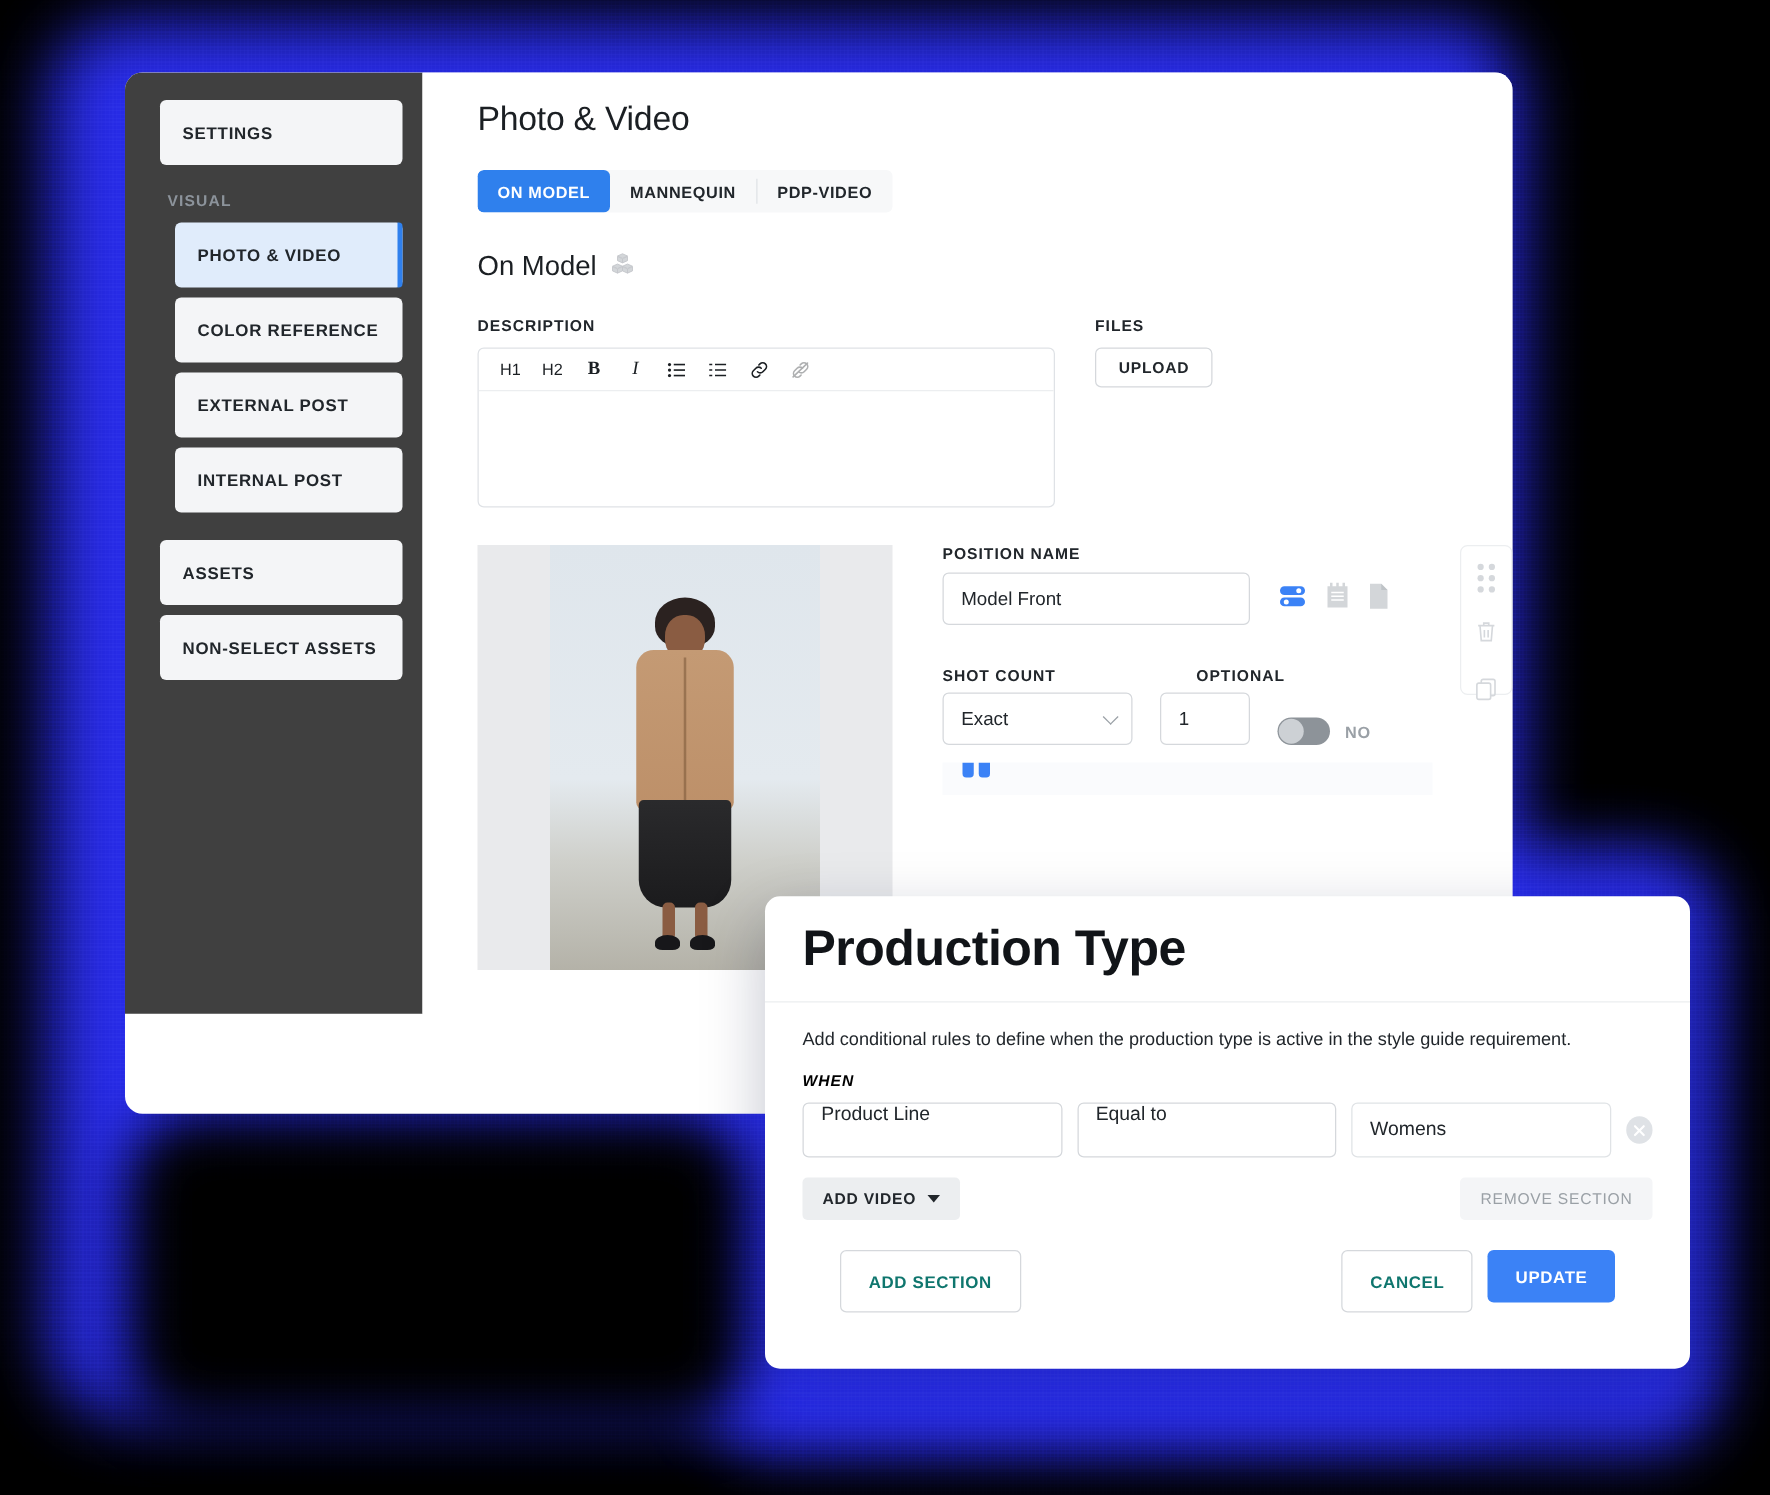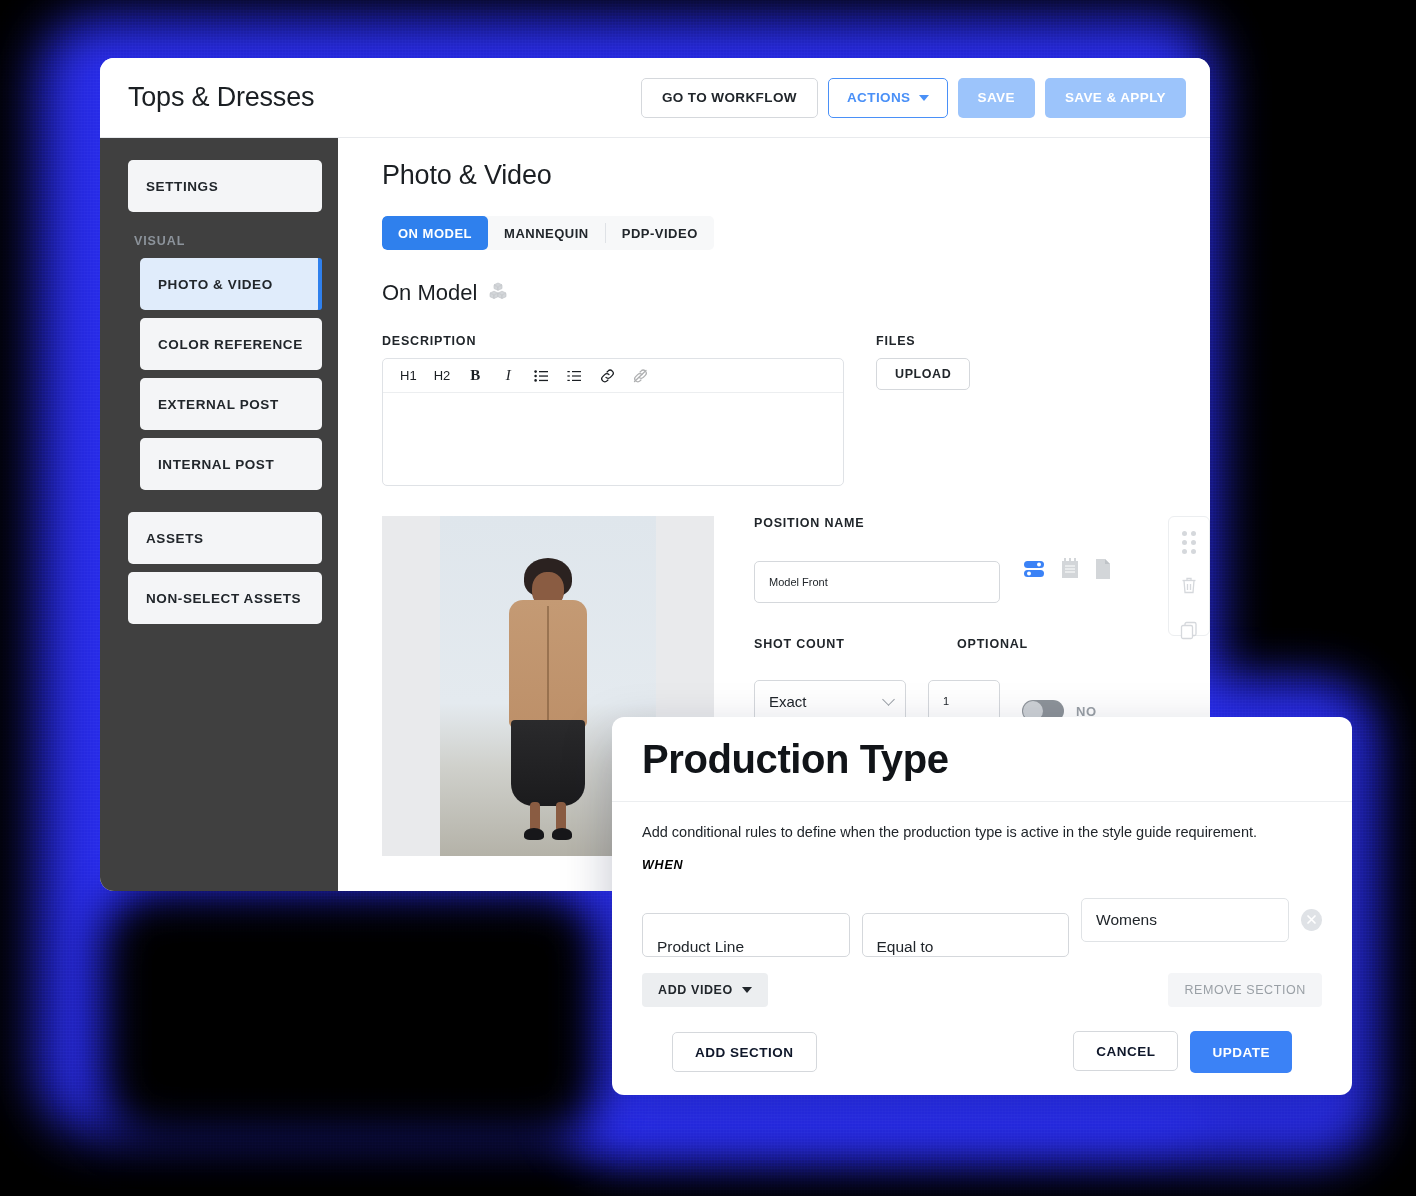--- a/index.html
+++ b/index.html
@@ -212,23 +212,23 @@
     border-radius: 4px 4px 22px 22px;
   }
   .m-leg-l { top: 286px; left: calc(50% - 18px); transform:none; width: 10px; height: 30px; background:#8a5c42; border-radius: 4px;}
   .m-leg-r { top: 286px; left: calc(50% + 8px); transform:none; width: 10px; height: 30px; background:#8a5c42; border-radius: 4px;}
   .m-shoe-l { top: 312px; left: calc(50% - 24px); transform:none; width: 20px; height: 12px; background:#17171a; border-radius: 50% 50% 30% 30%;}
   .m-shoe-r { top: 312px; left: calc(50% + 4px); transform:none; width: 20px; height: 12px; background:#17171a; border-radius: 50% 50% 30% 30%;}
 
   .pos-fields { padding-left: 40px; flex: 1; }
   .input {
     border: 1px solid #d5d8dc; border-radius: 5px; background:#fff;
-    height: 42px; padding: 0 14px; font-size: 11px; color: #21262b;
+    height: 42px; padding: 0 14px; font-size: 15px; color: #21262b;
     font-family: "Liberation Sans", sans-serif;
-    display:flex; align-items:center;margin-top:23px;
+    display:flex; align-items:center;
   }
   .pos-name-row { display: flex; align-items: center; gap: 22px; margin-top: 8px; }
   .pos-name-input { width: 246px; }
   .icon-set { display: flex; align-items: center; gap: 14px; }
 
   .sc-row { display: flex; align-items: flex-end; gap: 22px; margin-top: 6px; }
   .sel {
     width: 152px; height: 42px; position: relative;
     border: 1px solid #d5d8dc; border-radius: 5px; background:#fff;
     display:flex; align-items:center; padding: 0 14px;
@@ -280,21 +280,21 @@
   .modal-title { font-size: 40px; font-weight: 700; color: #111418; letter-spacing: -.4px; }
   .modal-body { padding: 22px 30px 0 30px; }
   .modal-desc { font-size: 14.5px; color: #21262b; }
   .when-label {
     margin-top: 18px;
     font-size: 12.5px; font-weight: 700; letter-spacing: .8px; color: #000000; font-style: italic;
   }
   .rule-row { display:flex; align-items:center; gap: 12px; margin-top: 10px; }
   .rule-sel { width: 212px; height: 44px; position: relative;
     border: 1px solid #d5d8dc; border-radius: 5px; background:#fff;
-    display:flex; align-items:flex-end; padding: 0 14px; font-size: 15.5px; color:#21262b; cursor:pointer;margin-top:31px; }
+    display:flex; align-items:flex-start; padding: 0 14px; font-size: 15.5px; color:#21262b; cursor:pointer; }
   .rule-val { width: 212px; height: 44px; border: 1px solid #e0e3e6; border-radius: 5px;
     display:flex; align-items:center; padding: 0 14px; font-size: 15.5px; color:#21262b; background:#fff;}
   .x-circle {
     width: 22px; height: 22px; border-radius: 50%; background:#dfe2e6;
     display:flex; align-items:center; justify-content:center; cursor:pointer;
     color:#fff; font-size: 14px; line-height: 1;
   }
   .rule-actions { display:flex; align-items:center; margin-top: 16px; }
   .btn-gray {
     height: 34px; padding: 0 16px; background:#eceef0; border:none; color:#21262b;
@@ -302,53 +302,41 @@
     display:inline-flex; align-items:center; gap:9px; cursor:pointer;
   }
   .btn-gray-ghost {
     margin-left:auto; height: 34px; padding: 0 16px; background:#f4f5f7; border:none; color:#9aa0a6;
     border-radius: 4px; font-size: 12.5px; font-weight:400; letter-spacing:.6px; cursor:pointer;
   }
   .modal-foot {
     display:flex; align-items:center; padding: 24px 30px 0 30px;
   }
   .btn-white {
-    height: 40px; padding: 0 22px; background:#fff; border:1px solid #d5d8dc; color:#0f172a;
+    height: 50px; padding: 0 22px; background:#fff; border:1px solid #d5d8dc; color:#0f766e;
     border-radius: 5px; font-size: 13.5px; font-weight:700; letter-spacing:.5px; cursor:pointer;
   }
   .btn-primary {
     height: 42px; padding: 0 22px; background:#3b82f6; border:none; color:#fff;
     border-radius: 5px; font-size: 13.5px; font-weight:700; letter-spacing:.5px; cursor:pointer;
   }
   .foot-right { margin-left:auto; display:flex; gap: 12px; }
 </style>
 </head>
 <body>
 
 <div id="stage">
 
   <div class="glow glow-main"></div>
   <div class="glow glow-modal"></div>
   <div class="glow glow-cut"></div>
   <div class="noise"></div>
 
   <div class="app-window">
 
-    <div class="app-header">
-      <div class="app-title">Tops &amp; Dresses</div>
-      <div class="header-actions">
-        <button class="btn btn-outline-dark">GO TO WORKFLOW</button>
-        <button class="btn btn-outline-blue">
-          <span>ACTIONS</span>
-          <span class="caret-down"></span>
-        </button>
-        <button class="btn btn-blue-soft">SAVE</button>
-        <button class="btn btn-blue-soft">SAVE &amp; APPLY</button>
-      </div>
-    </div>
 
     <div class="app-body">
 
       <div class="sidebar">
         <div class="side-block">SETTINGS</div>
         <div class="side-group-label">VISUAL</div>
 
         <div class="side-sub active">PHOTO &amp; VIDEO</div>
         <div class="side-sub">COLOR REFERENCE</div>
         <div class="side-sub">EXTERNAL POST</div>

